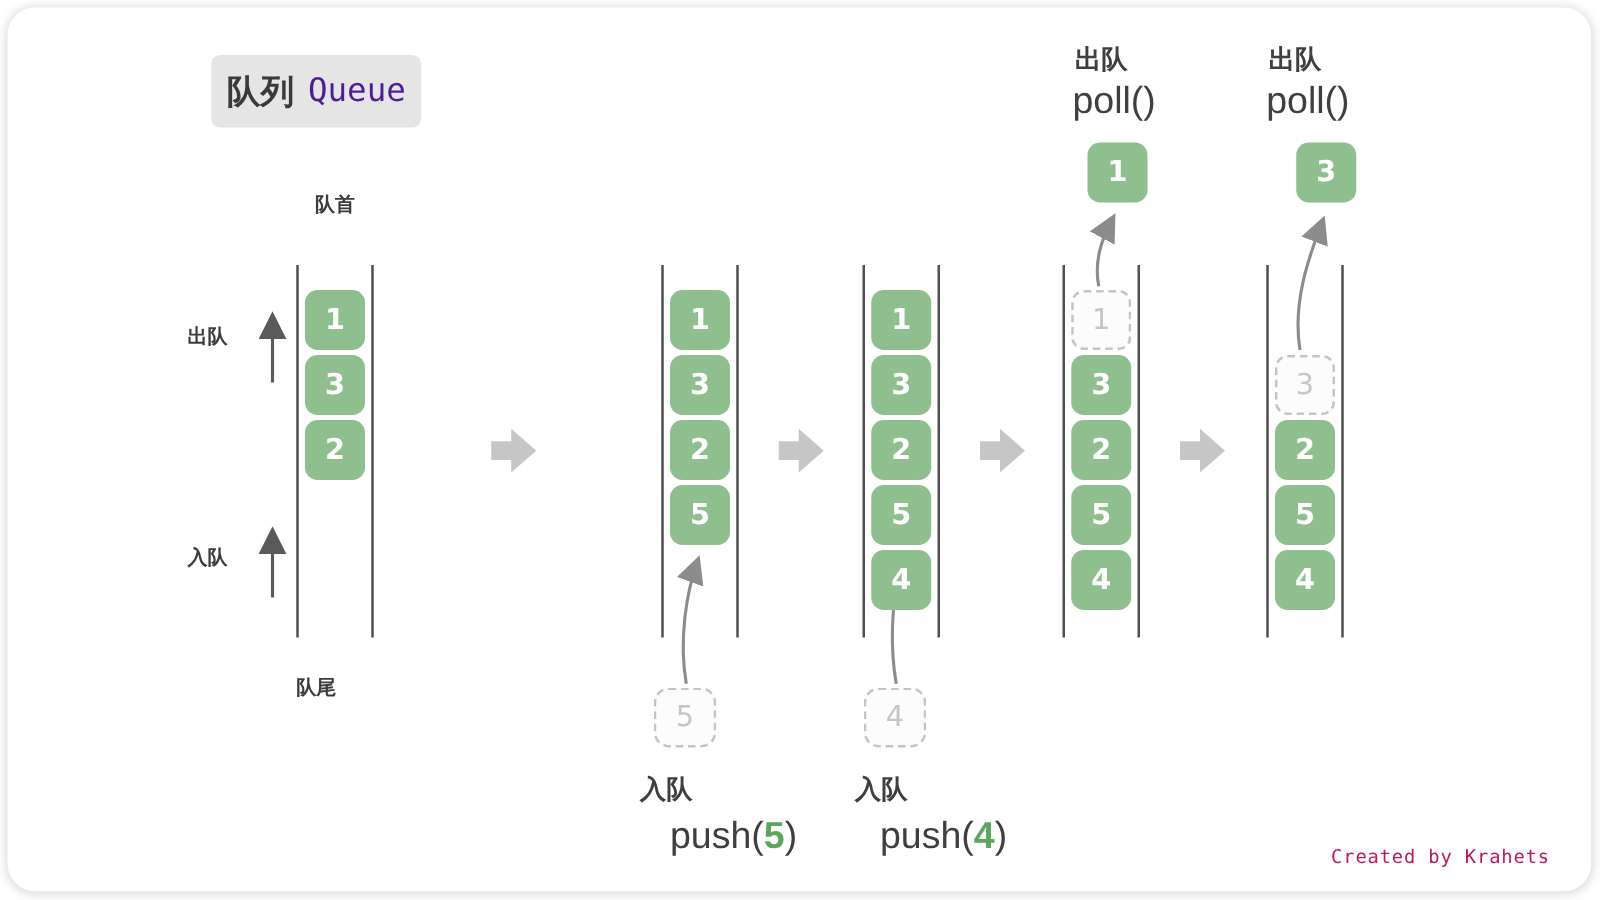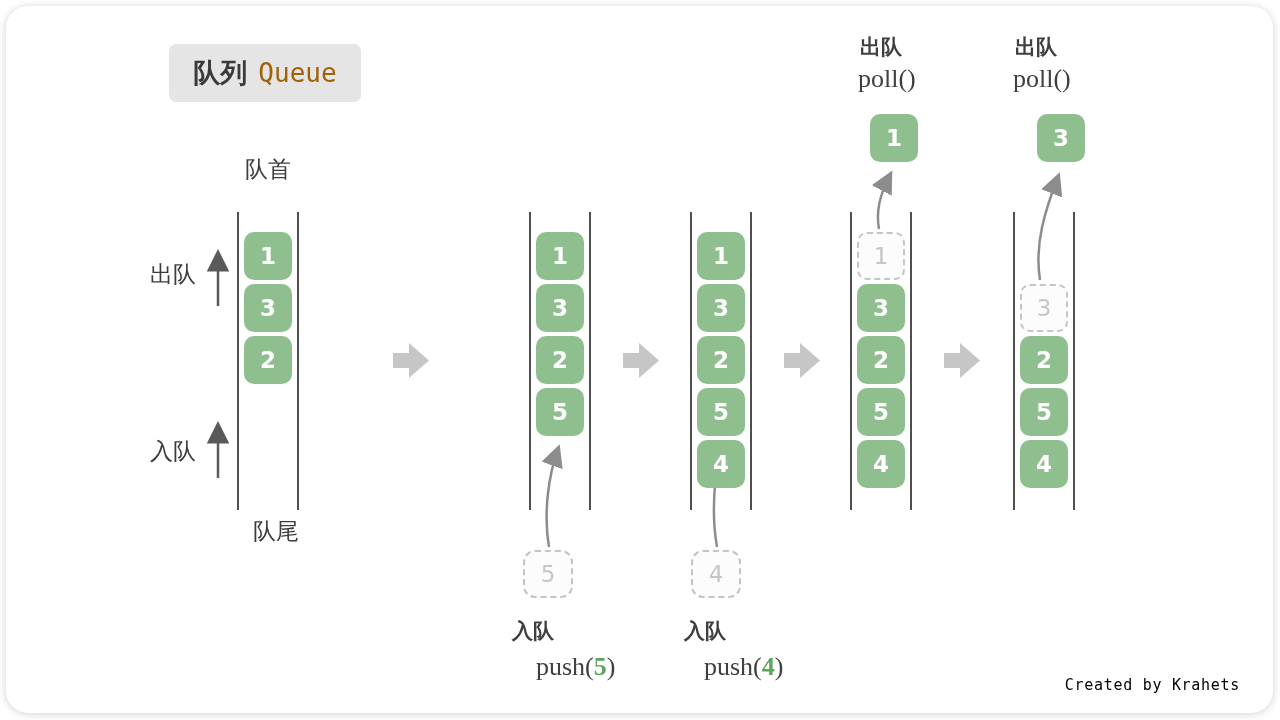--- a/index.html
+++ b/index.html
@@ -1,54 +1,54 @@
 <!DOCTYPE html>
 <html><head>
 <meta charset="utf-8">
 <style>
   html,body{margin:0;padding:0;background:#ffffff;}
   .page{position:relative;width:1280px;height:720px;background:#ffffff;overflow:hidden;
         font-family:"DejaVu Sans","Liberation Sans",sans-serif;}
   .card{position:absolute;left:6px;top:6px;width:1267px;height:707px;background:#ffffff;
         border-radius:22px;box-shadow:0 1px 9px rgba(0,0,0,0.18);}
   
-  .badge{position:absolute;left:169px;top:44px;width:192px;height:58px;background:#e5e5e5;
+  .badge{position:absolute;left:169px;top:44px;width:168px;height:58px;background:#e5e5e5;
          border-radius:7px;display:flex;align-items:center;justify-content:center;gap:11px;}
   .badge-zh{font-size:27px;font-weight:700;color:#3a3a3a;}
-  .badge-en{font-family:"DejaVu Sans Mono","Liberation Mono",monospace;font-size:26px;color:#a16207;}
+  .badge-en{font-family:"DejaVu Sans Mono","Liberation Mono",monospace;font-size:26px;color:#4c1d95;}
   
-  .side-label{position:absolute;font-size:23px;font-weight:400;color:#3c3c3c;white-space:nowrap;}
+  .side-label{position:absolute;font-size:16px;font-weight:700;color:#3c3c3c;white-space:nowrap;}
   .lbl-front{left:237px;top:154px;width:62px;text-align:center;}
-  .lbl-rear{left:237px;top:516px;width:62px;text-align:right;}
+  .lbl-rear{left:237px;top:540px;width:62px;text-align:left;}
   .lbl-deq{left:150px;top:259px;}
   .lbl-enq{left:150px;top:436px;}
   
   .col{position:absolute;top:212px;width:62px;height:298px;box-sizing:border-box;
        border-left:2px solid #4f4f4f;border-right:2px solid #4f4f4f;}
   .cell{position:absolute;left:5px;width:48px;height:48px;border-radius:10px;background:#8fbf8f;
         color:#ffffff;font-size:23px;font-weight:700;display:flex;align-items:center;justify-content:center;}
   .slot0{top:20px}.slot1{top:72px}.slot2{top:124px}.slot3{top:176px}.slot4{top:228px}
   .ghost{background:#fcfcfc;border:2px dashed #c4c4c4;box-sizing:border-box;
          color:#c6c6c6;font-weight:400;}
   
   .outbox{position:absolute;width:48px;height:48px;border-radius:10px;background:#8fbf8f;color:#fff;
           font-size:23px;font-weight:700;display:flex;align-items:center;justify-content:center;}
   .inbox{position:absolute;width:50px;height:48px;border-radius:12px;background:#fcfcfc;
          border:2px dashed #c4c4c4;box-sizing:border-box;color:#c6c6c6;font-size:23px;
          display:flex;align-items:center;justify-content:center;}
   
   .op-zh{position:absolute;font-size:21px;font-weight:600;color:#3f3f3f;white-space:nowrap;}
-  .op-code{position:absolute;font-family:Liberation Serif, serif;
-           font-size:26px;font-weight:500;color:#3f3f3f;white-space:nowrap;}
+  .op-code{position:absolute;font-family:Liberation Sans, sans-serif;
+           font-size:30px;font-weight:500;color:#3f3f3f;white-space:nowrap;}
   .green-digit{color:#5ba65b;font-weight:700;}
   
   .overlay{position:absolute;left:0;top:0;width:1280px;height:720px;pointer-events:none;}
   
   .watermark{position:absolute;right:40px;top:676px;font-family:"DejaVu Sans Mono","Liberation Mono",monospace;
-             font-size:15px;color:#000000;letter-spacing:0.7px;}
+             font-size:15px;color:#be185d;letter-spacing:0.7px;}
 </style>
 </head>
 <body>
 
 <div class="page">
   <div class="card"></div>
 
   <div class="badge">
     <span class="badge-zh">队列</span>
     <span class="badge-en">Queue</span>

